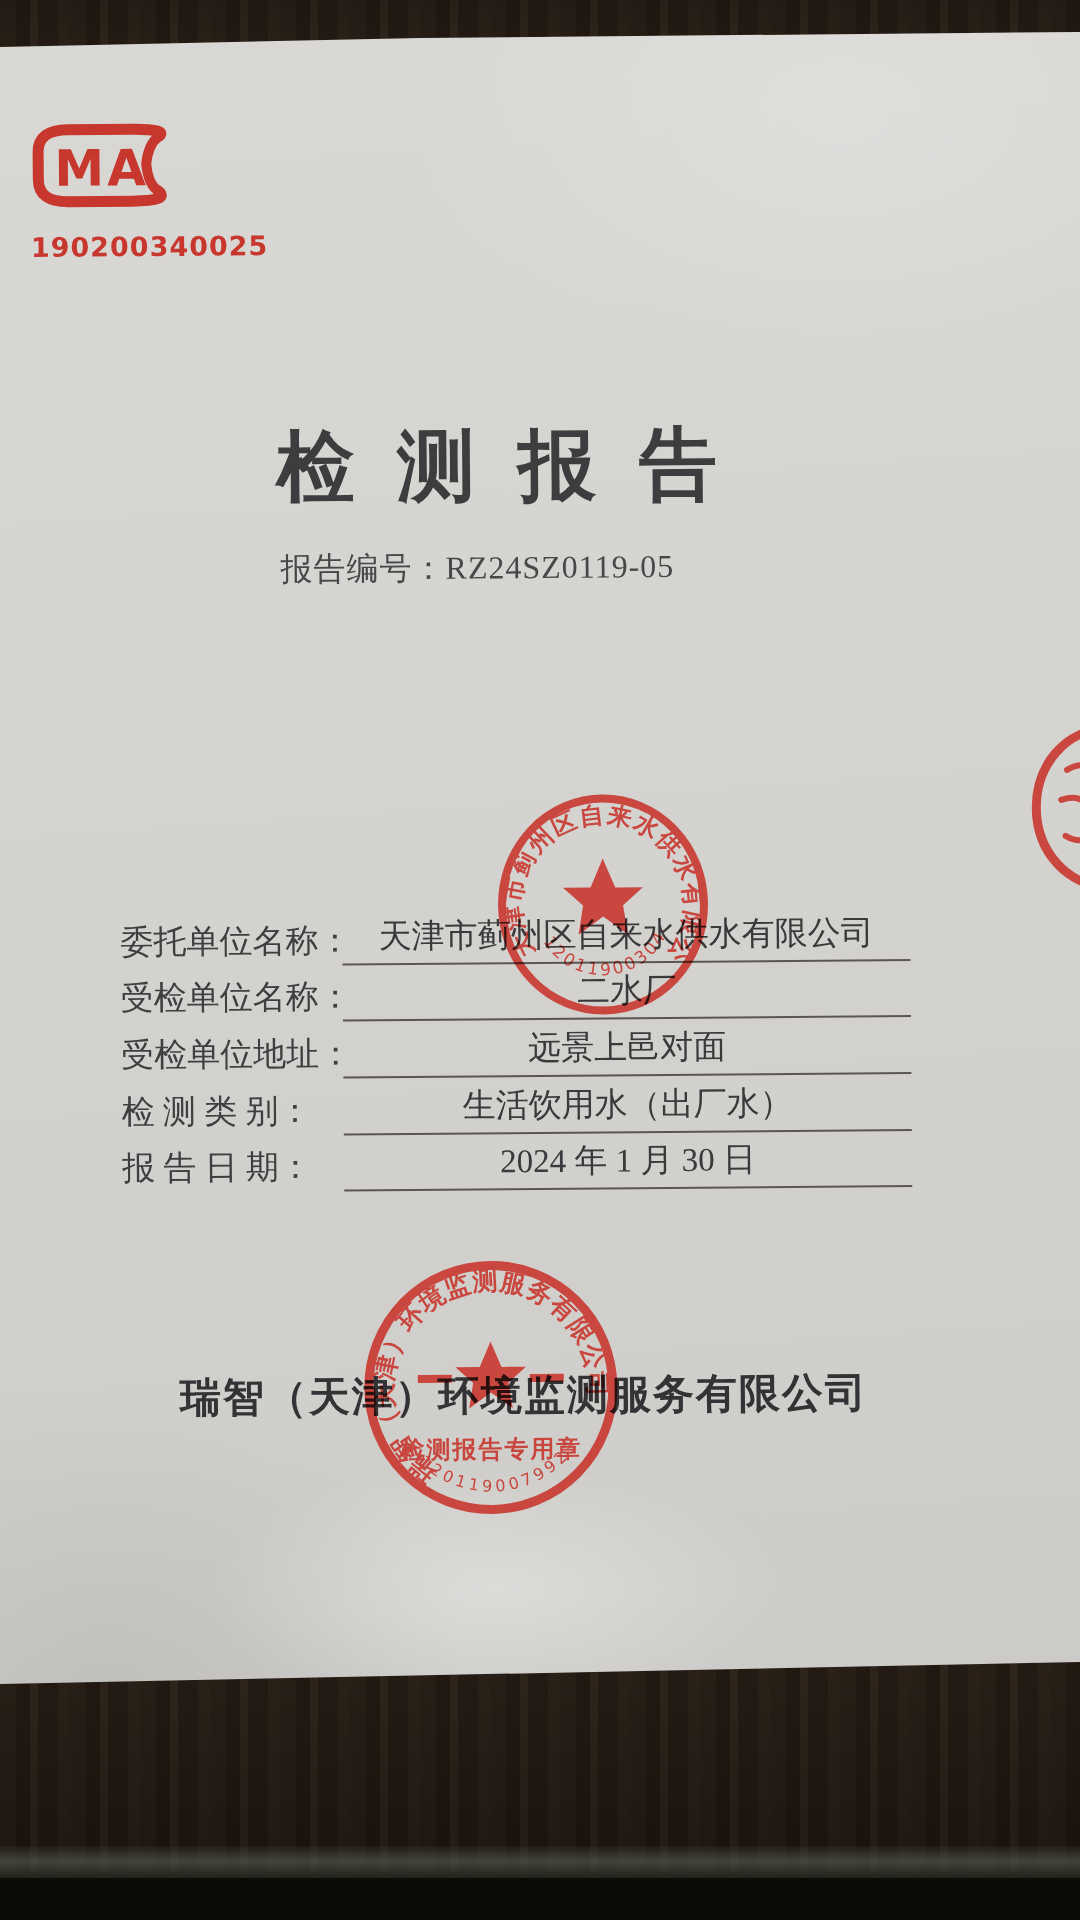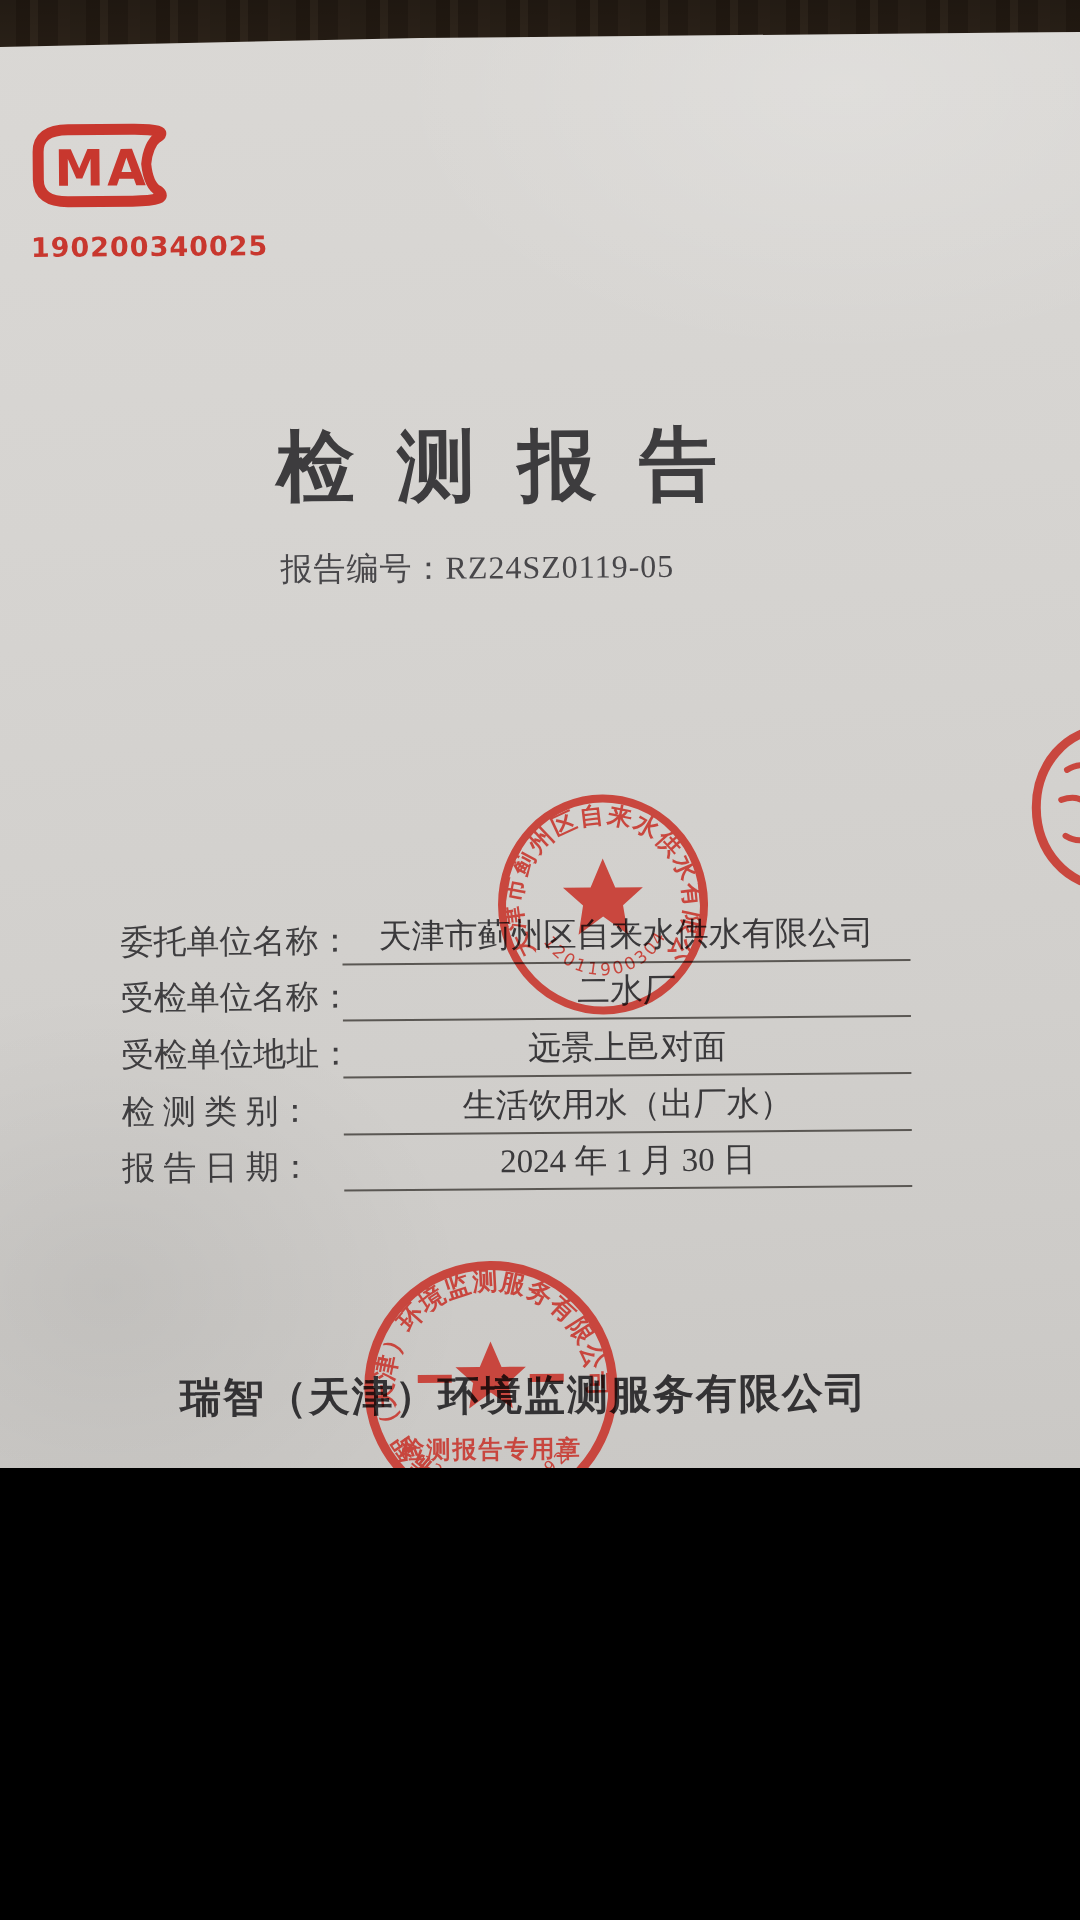--- a/index.html
+++ b/index.html
@@ -1,16 +1,16 @@
 <!DOCTYPE html>
 <html><head>
 <meta charset="utf-8">
 <style>
   html,body{margin:0;padding:0;background:#000;}
-  #screen{position:relative;width:1080px;height:1468px;overflow:hidden;
+  #screen{position:relative;width:1080px;height:1920px;overflow:hidden;
           font-family:"Liberation Serif","DejaVu Serif",serif;}
 
   
   .wood{position:absolute;inset:0;
     background:
       linear-gradient(180deg, rgba(0,0,0,.25) 0%, rgba(0,0,0,0) 6%, rgba(0,0,0,0) 80%, rgba(0,0,0,.35) 97%),
       repeating-linear-gradient(90deg,
         #2e241a 0px, #2e241a 16px,
         #271d14 16px, #271d14 30px,
         #352a1f 30px, #352a1f 38px,

